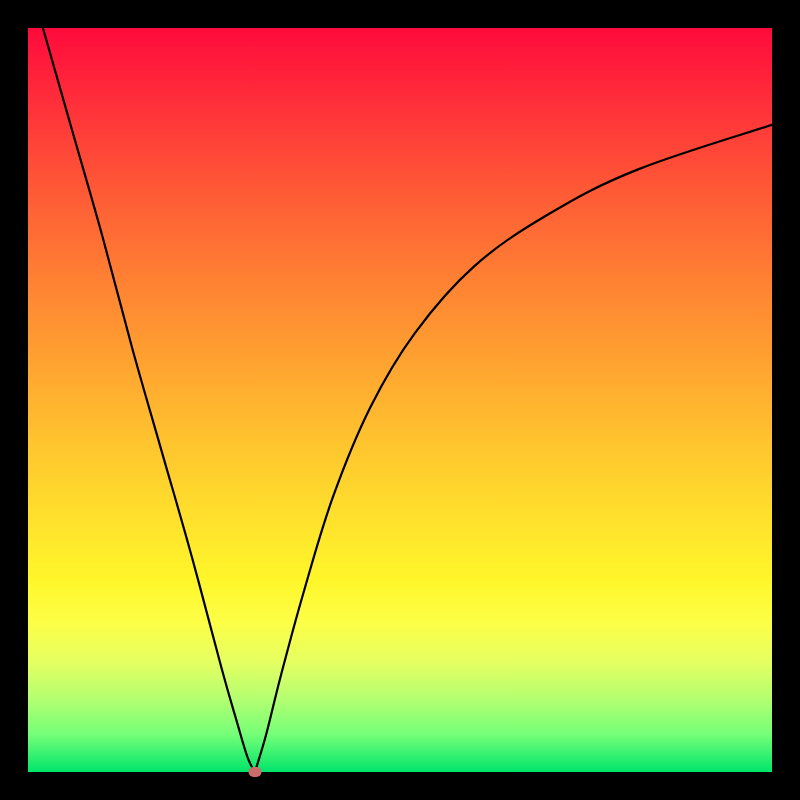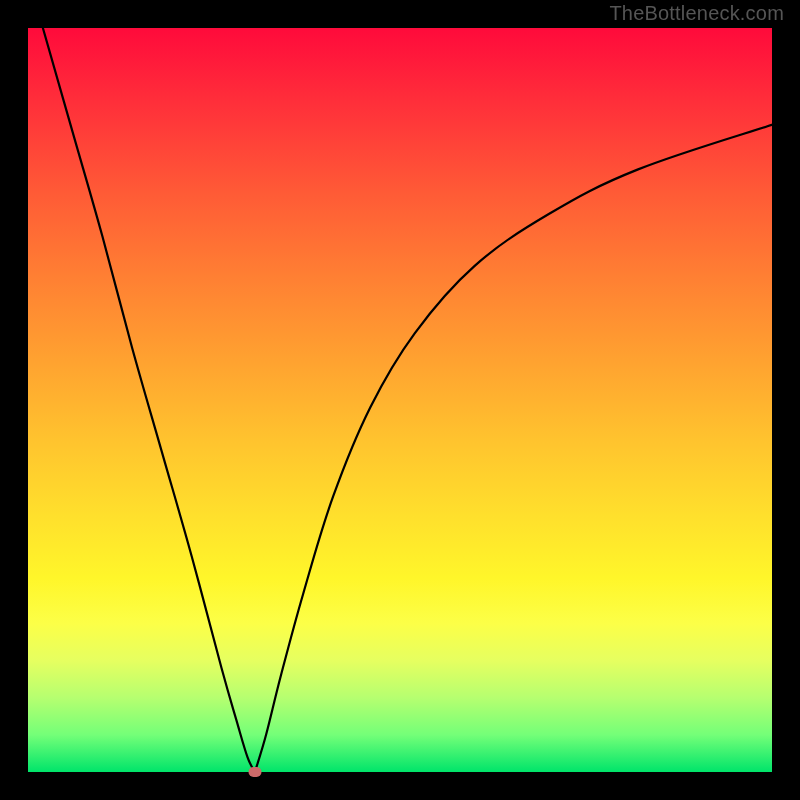--- a/index.html
+++ b/index.html
@@ -64,21 +64,20 @@
     background: #cd6a6a;
     border-radius: 5px;
     transform: translate(-50%, -50%);
     z-index: 3;
   }
 </style>
 </head>
 <body>
 
 <div class="container">
-  <div class="watermark">TheBottleneck.com</div>
   <div class="plot-area">
     <svg class="curve" viewBox="0 0 744 744" preserveAspectRatio="none">
       <path d="M 14.88 0.00 C 20.24 18.75, 33.93 66.66, 44.64 104.16 C 55.35 141.66, 63.69 169.48, 74.40 208.32 C 85.11 247.16, 93.45 281.08, 104.16 319.92 C 114.87 358.76, 123.21 386.58, 133.92 424.08 C 144.63 461.58, 152.97 489.40, 163.68 528.24 C 174.39 567.08, 185.40 610.38, 193.44 639.84 C 201.48 669.30, 203.63 675.85, 208.32 691.92 C 213.01 707.99, 216.13 719.75, 219.48 729.12 C 222.83 738.49, 225.58 741.32, 226.92 744.00" fill="none" stroke="#000" stroke-width="2.2" stroke-linecap="round" id="path-left"></path>
       <path d="M 226.92 744.00 C 228.93 737.30, 233.39 724.21, 238.08 706.80 C 242.77 689.39, 246.26 672.72, 252.96 647.28 C 259.66 621.84, 265.91 597.58, 275.28 565.44 C 284.65 533.30, 292.99 502.20, 305.04 468.72 C 317.09 435.24, 327.51 408.90, 342.24 379.44 C 356.97 349.98, 368.13 330.48, 386.88 305.04 C 405.63 279.60, 422.29 259.51, 446.40 238.08 C 470.51 216.65, 491.34 203.41, 520.80 186.00 C 550.26 168.59, 569.90 157.43, 610.08 141.36 C 650.26 125.29, 719.89 104.76, 744.00 96.72" fill="none" stroke="#000" stroke-width="2.2" stroke-linecap="round" id="path-right"></path>
     </svg>
     <div class="marker" id="marker" style="left: 226.92px; top: 744px;"></div>
   </div>
 </div>
 
 </body></html>

